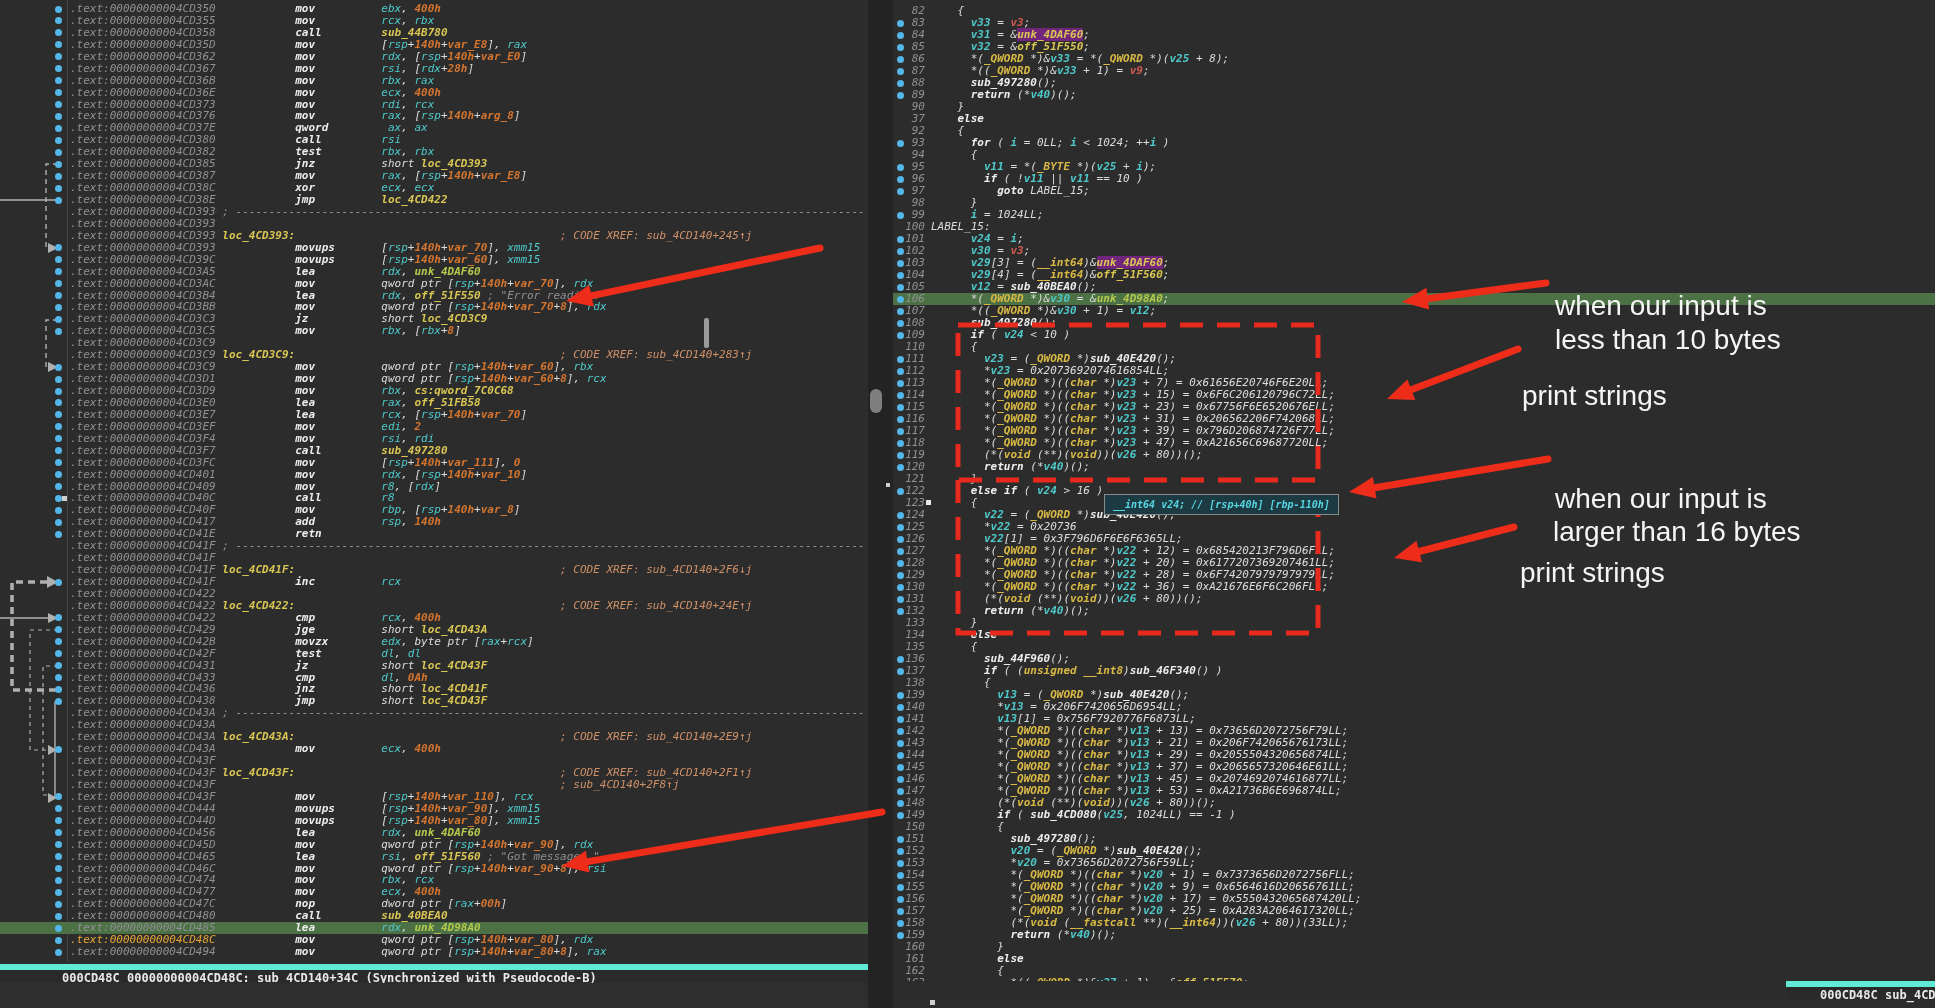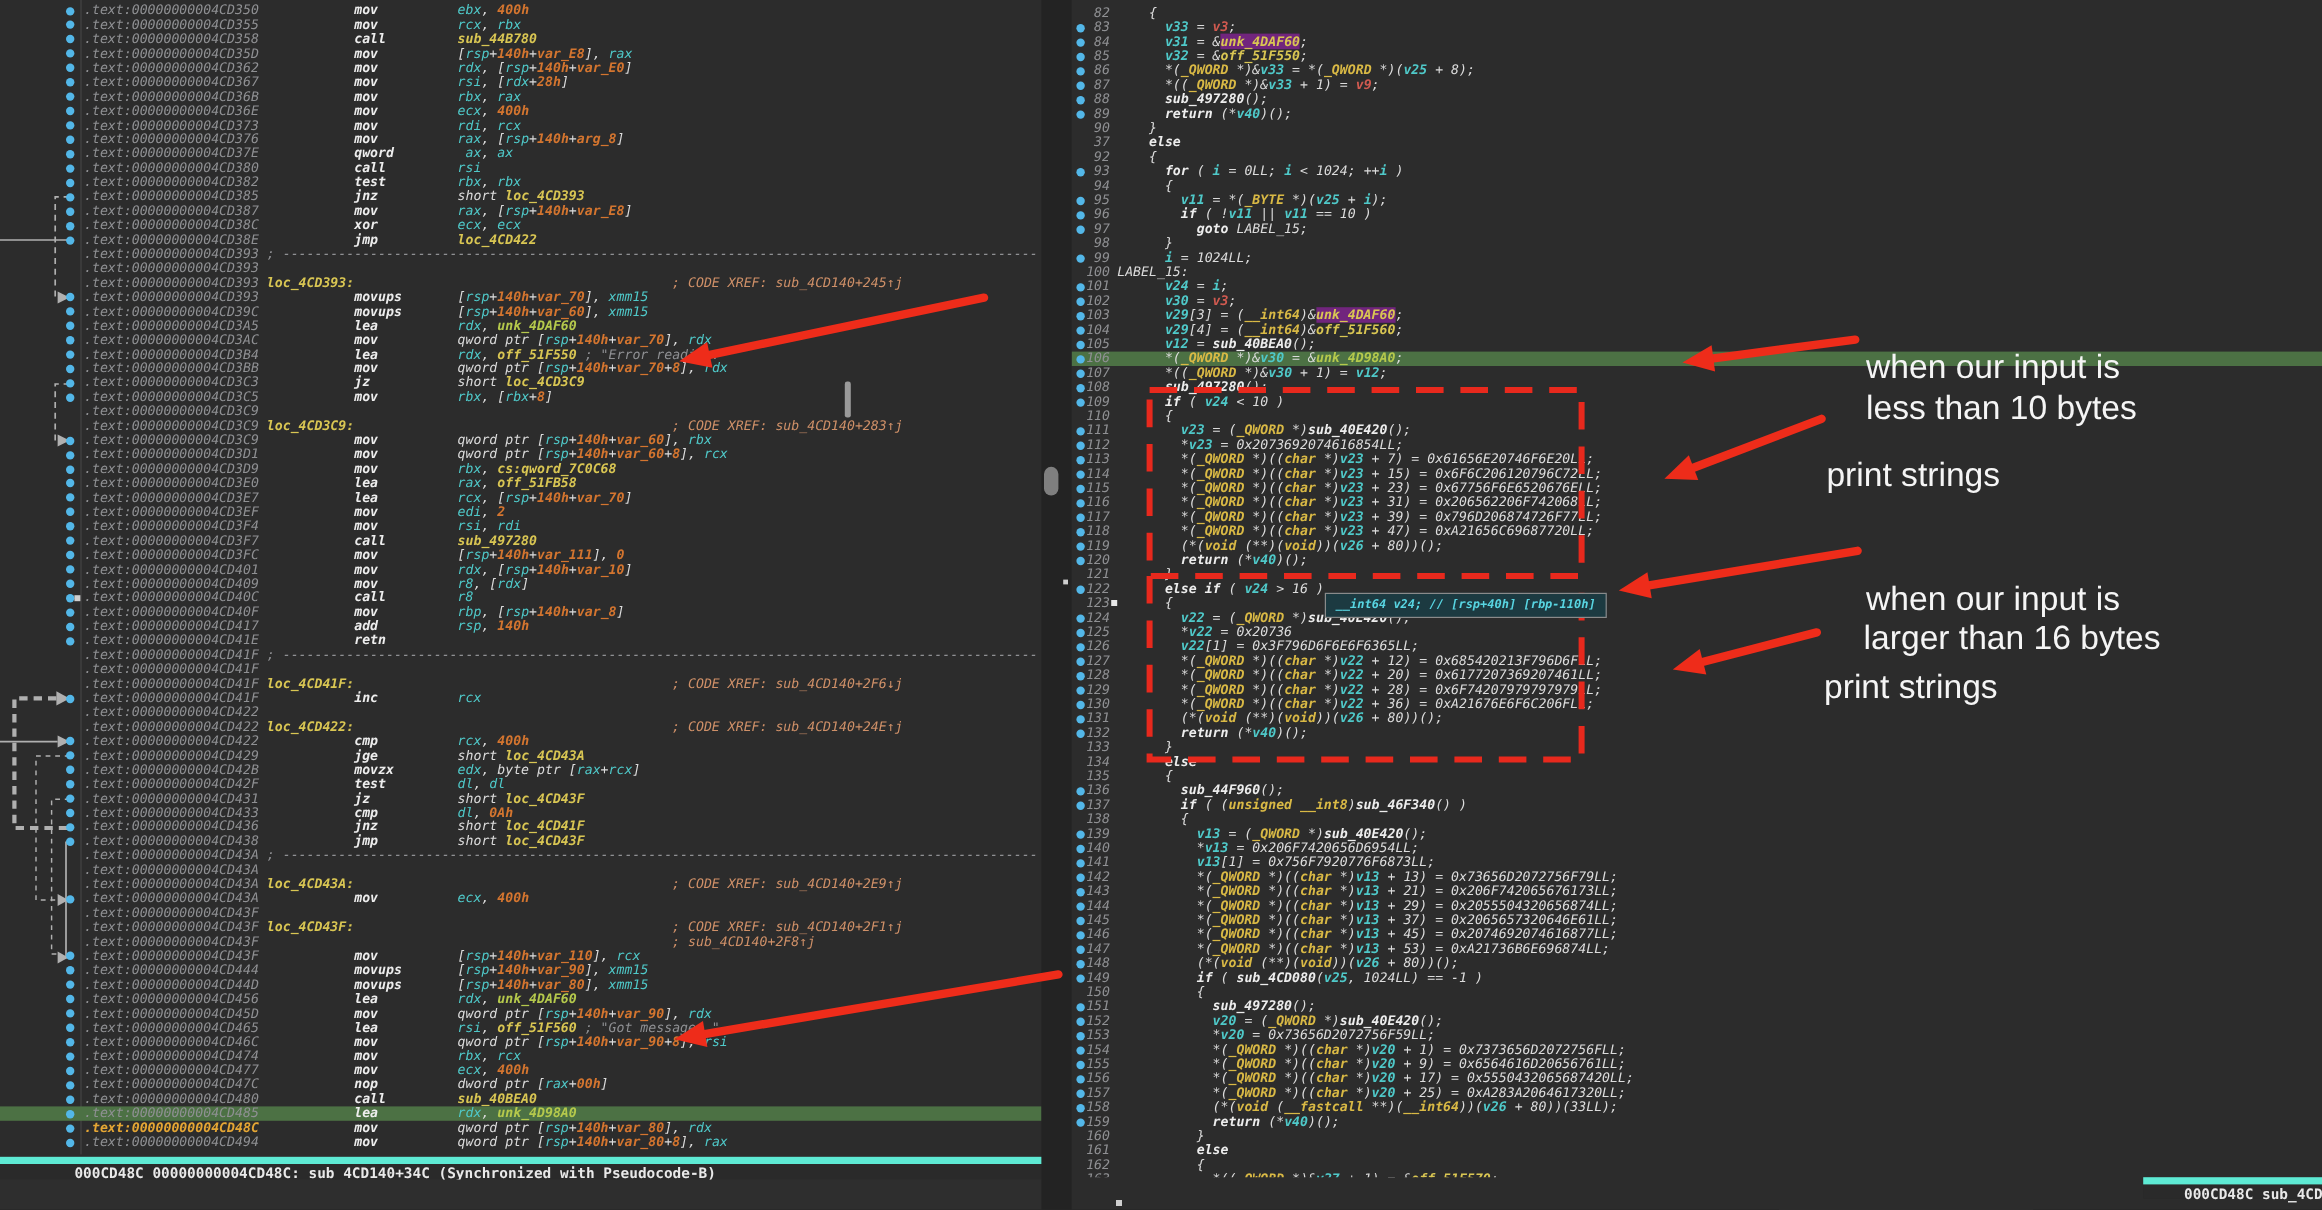--- a/index.html
+++ b/index.html
@@ -17,21 +17,21 @@
   #pseudo-lines{position:absolute;left:0;top:5px;width:1042px;height:976px;overflow:hidden;}
   .rrow{position:relative;height:12px;line-height:12px;font-size:11px;font-style:italic;white-space:pre;}
   .lnum{display:inline-block;width:22px;margin-left:10px;margin-right:6px;text-align:right;color:#8f9093;}
   .bg-green{background:#4c7144;}
   .dot{position:absolute;left:55px;top:2.5px;width:7px;height:7px;border-radius:50%;background:#53b7e8;}
   .rrow .dot{left:4px;top:2.5px;}
   .mk{position:absolute;left:33px;top:3px;width:5px;height:5px;background:#e8e8e8;}
 
   
   .tk-adr{color:#8f9093;}
-  .tk-adrhi{color:#e5a634;font-weight:700;margin-top:28px;}
+  .tk-adrhi{color:#e5a634;font-weight:400;margin-top:28px;}
   .tk-p{color:#dcdcdc;}
   .tk-m{color:#ededed;font-weight:700;}
   .tk-r{color:#4fc9c9;}
   .tk-i{color:#d4752f;font-weight:bold;}
   .tk-s{color:#d9c653;font-weight:700;}
   .tk-u{color:#b5c94c;font-weight:700;}
   .tk-c{color:#cf9068;}
   .tk-g{color:#8f9093;}
   .tk-w{color:#ededed;font-weight:700;}
   .tk-t{color:#d9b945;font-weight:700;}

